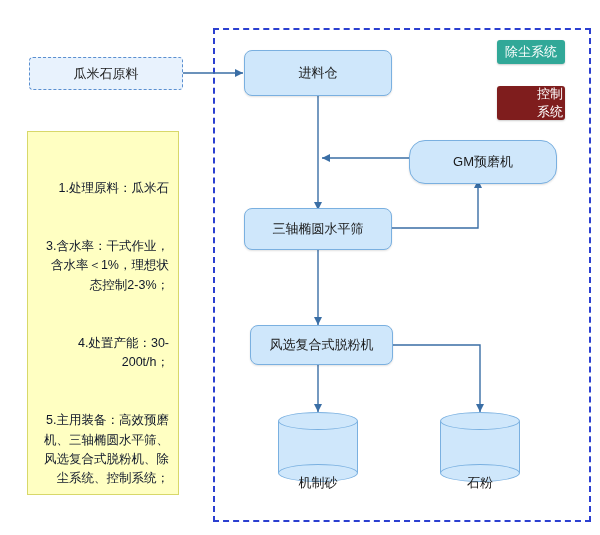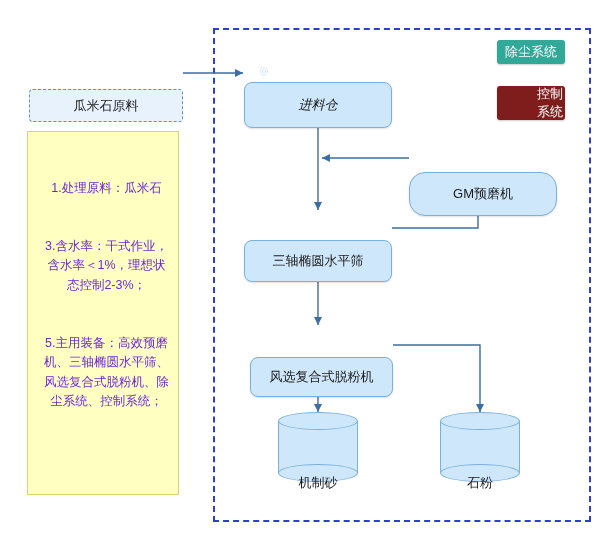--- a/index.html
+++ b/index.html
@@ -22,21 +22,20 @@
   .node {
     position: absolute;
     box-sizing: border-box;
     display: flex;
     align-items: center;
     justify-content: center;
     text-align: center;
     color: #1a1a1a;
     font-size: 13px;
     line-height: 1.35;
-    margin-top: 32px;
   }
   
   .proc {
     background: #cfe7fb;
     border: 1px solid #7ab0e0;
     border-radius: 8px;
     box-shadow: 0 1px 2px rgba(0,0,0,0.12);
   }
   
   .source {
@@ -52,22 +51,22 @@
   }
   
   .notes {
     position: absolute;
     background: #ffffc2;
     border: 1px solid #d8d86a;
     box-sizing: border-box;
     padding: 8px 9px 8px 16px;
     font-size: 12.5px;
     line-height: 1.55;
-    color: #6d28d9;
-    text-align: center;
+    color: #0f172a;
+    text-align: right;
     white-space: pre-wrap;
   }
   
   .chip {
     position: absolute;
     box-sizing: border-box;
     display: flex;
     align-items: center;
     justify-content: center;
     border-radius: 3px;
@@ -169,26 +168,27 @@
 
   <div class="watermark" style="left:259px; top:64px;">◎</div>
 
   <div class="node source" style="left:29px; top:57px; width:154px; height:33px;">
     <span>瓜米石原料</span>
   </div>
 
   <div class="notes" style="left:27px; top:131px; width:152px; height:364px;">
     <div>1.处理原料：瓜米石</div>
     <div>3.含水率：干式作业，含水率＜1%，理想状态控制2-3%；</div>
+    <div>4.处置产能：30-200t/h；</div>
     <div>5.主用装备：高效预磨机、三轴椭圆水平筛、风选复合式脱粉机、除尘系统、控制系统；</div>
     
     
   </div>
 
-  <div class="node proc" style="left:244px; top:50px; width:148px; height:46px;font-style:italic;">
+  <div class="node proc" style="left:244px; top:50px; width:148px; height:46px;">
     <span>进料仓</span>
   </div>
 
   <div class="node proc" style="left:409px; top:140px; width:148px; height:44px;border-radius:16px;">
     <span>GM预磨机</span>
   </div>
 
   <div class="node proc" style="left:250px; top:325px; width:143px; height:40px;">
     <span>风选复合式脱粉机</span>
   </div>

